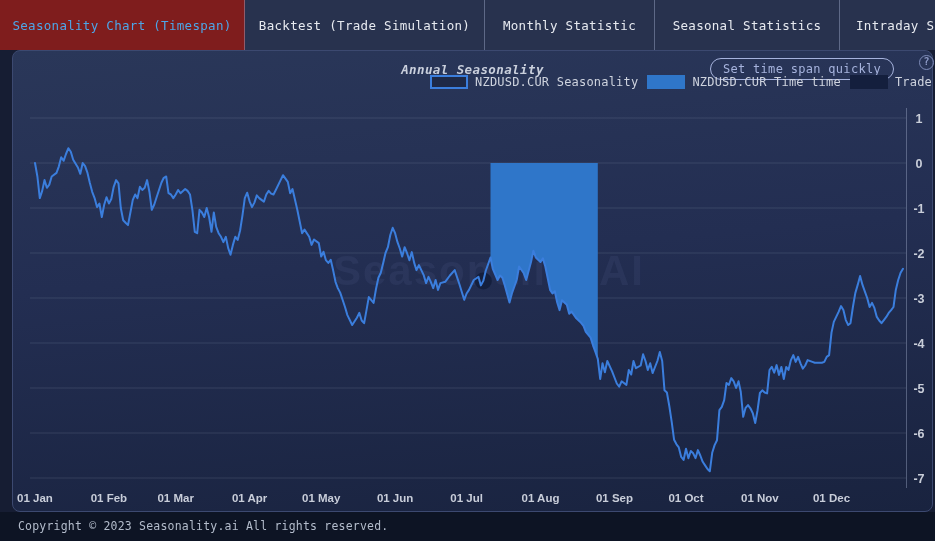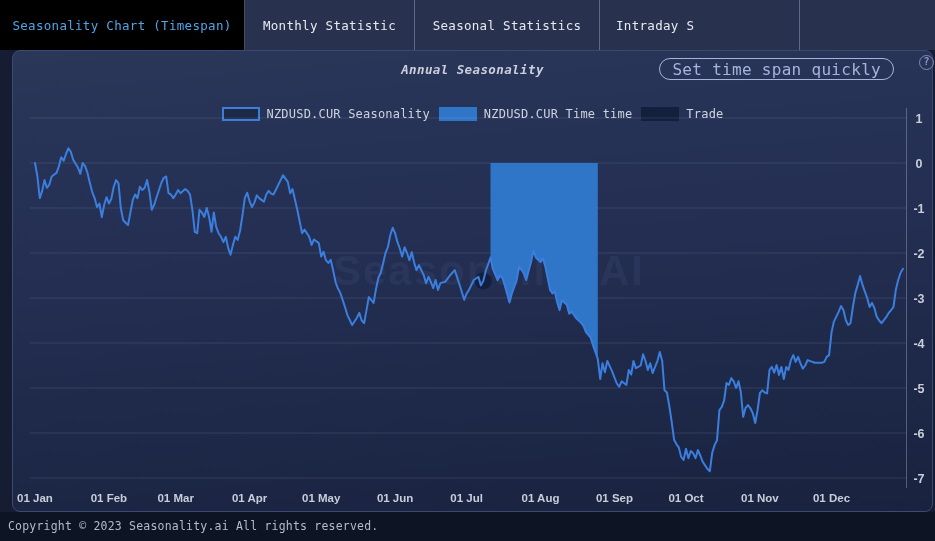--- a/index.html
+++ b/index.html
@@ -5,65 +5,66 @@
   html,body{margin:0;padding:0;background:#141b30;}
   #app{position:relative;width:935px;height:541px;overflow:hidden;background:#161d33;
        font-family:"DejaVu Sans Mono",monospace;}
 
   
   .tabbar{position:absolute;left:0;top:0;width:935px;height:50px;background:#28324e;
           display:flex;overflow:hidden;}
   .tab{display:flex;align-items:center;justify-content:center;box-sizing:border-box;
        font-size:12.5px;letter-spacing:.3px;color:#e7eaf0;
        border-right:1px solid rgba(170,182,214,.42);cursor:pointer;flex:0 0 auto;}
-  .tab.active{background:#000000;color:#4da6e8;}
+  .tab.active{background:#7f1d1d;color:#4da6e8;}
   .tab.tab-last{justify-content:flex-start;padding-left:16px;}
 
   
   .panel{position:absolute;left:12px;top:50px;width:921px;height:462px;box-sizing:border-box;
          border:1px solid #3c4970;border-radius:8px;
          background:linear-gradient(175deg,#2a3759 0%,#232e52 45%,#19233f 100%);}
   .panel-title{position:absolute;left:0;top:11px;width:100%;text-align:center;
                font-size:12.5px;font-weight:bold;color:#c9cfdc;letter-spacing:.4px;font-style:italic;}
   .pill-btn{position:absolute;top:7px;right:38px;height:22px;padding:0 12px;box-sizing:border-box;
             background:transparent;border:1px solid #a6b3dd;border-radius:11px;
-            color:#a6b3dd;font-size:16px;font-family:"DejaVu Sans Mono",monospace;
+            color:#a6b3dd;font-size:12px;font-family:"DejaVu Sans Mono",monospace;
             letter-spacing:.3px;cursor:pointer;line-height:19px;}
   .help-circle{position:absolute;top:4px;right:-2px;width:15px;height:15px;box-sizing:border-box;
                border:1.5px solid #7d8bb9;border-radius:50%;color:#8d9ac6;
                font-size:10px;line-height:12px;text-align:center;font-weight:bold;cursor:pointer;}
 
   
-  .legend{position:absolute;left:0;top:56px;width:100%;display:flex;justify-content:center;
+  .legend{position:absolute;left:0;top:24px;width:100%;display:flex;justify-content:flex-end;
           align-items:center;gap:9px;}
   .legend-item{display:flex;align-items:center;gap:7px;cursor:pointer;}
   .legend-label{font-size:12px;color:#ced3de;letter-spacing:.2px;}
   .sw{width:38px;height:14px;box-sizing:border-box;}
 
   
   .watermark{position:absolute;left:320px;top:196px;font-size:42px;font-weight:bold;
              letter-spacing:2px;color:rgba(150,172,222,0.07);
              font-family:"Liberation Sans",sans-serif;white-space:nowrap;pointer-events:none;}
 
   
   #chart-svg{position:absolute;left:0;top:0;width:935px;height:541px;pointer-events:none;}
   .plot-hit{position:absolute;left:30px;top:112px;width:877px;height:377px;cursor:crosshair;}
 
   
   .footer{position:absolute;left:0;top:512px;width:935px;height:29px;background:#0d1424;
-          color:#b3bccb;font-size:11.5px;line-height:29px;padding-left:8px;box-sizing:border-box;
+          color:#b3bccb;font-size:11.5px;line-height:29px;padding-left:18px;box-sizing:border-box;
           letter-spacing:.2px;}
 </style>
 </head>
 <body>
 
 <div id="app">
 
   <div class="tabbar">
       <div class="tab active" style="width: 245px;">Seasonality Chart (Timespan)</div>
+      <div class="tab" style="width: 240px;">Backtest (Trade Simulation)</div>
       <div class="tab" style="width: 170px;">Monthly Statistic</div>
       <div class="tab" style="width: 185px;">Seasonal Statistics</div>
       <div class="tab tab-last" style="width: 200px;">Intraday S</div>
     </div>
 
   <div class="panel">
     <div class="panel-title">Annual Seasonality</div>
     <button class="pill-btn">Set time span quickly</button>
     <div class="help-circle">?</div>
     <div class="legend">

